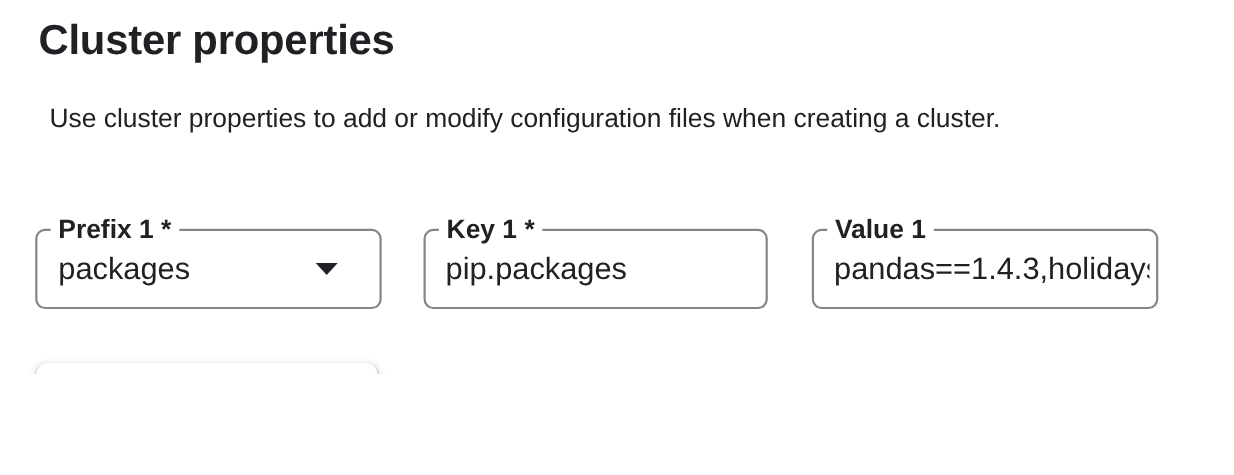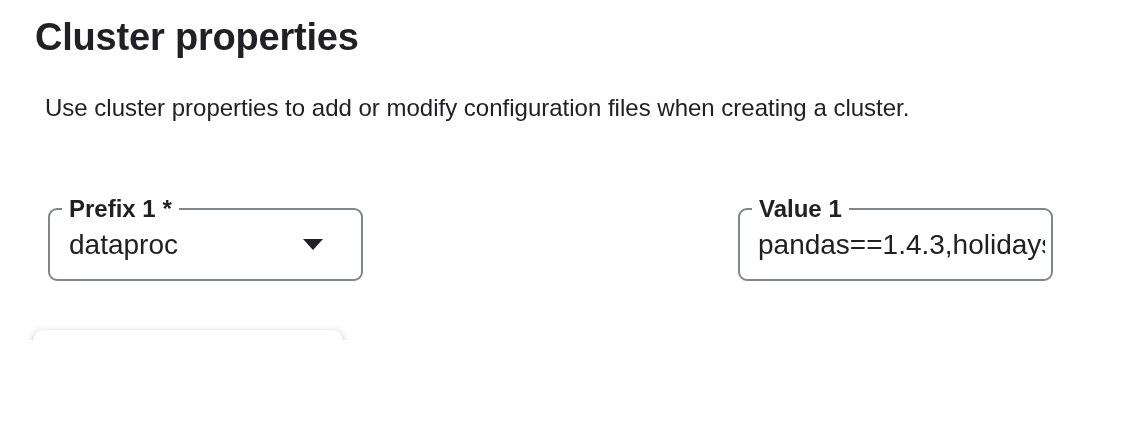--- a/index.html
+++ b/index.html
@@ -38,21 +38,21 @@
   .field {
     position: absolute;
     top: 208px;
     height: 73px;
     border: 2px solid #80868b;
     border-radius: 9px;
     background: #ffffff;
     display: flex;
     align-items: center;
   }
-  .field-prefix { left: 48px;  width: 315px; cursor: pointer; gap: 32px; }
+  .field-prefix { left: 32px;  width: 315px; cursor: pointer; gap: 32px; }
   .field-key    { left: 385px; width: 313px; }
   .field-value  { left: 738px; width: 315px; align-items: center; }
   .field-label {
     position: absolute;
     top: -14px;
     left: 12px;
     background: #ffffff;
     padding: 0 7px;
     font-size: 24px;
     font-weight: 700;
@@ -116,24 +116,28 @@
 <body>
 
 <div class="canvas">
 
   <h1 class="page-title">Cluster properties</h1>
 
   <p class="page-description">Use cluster properties to add or modify configuration files when creating a cluster.</p>
 
   <div class="field field-prefix">
     <span class="field-label">Prefix 1 *</span>
-    <span class="select-value">dataproc</span>
+    <span class="select-value">packages</span>
     <span class="dropdown-arrow"></span>
   </div>
 
+  <div class="field field-key">
+    <span class="field-label">Key 1 *</span>
+    <input class="text-input" type="text" value="pip.packages" style="">
+  </div>
 
   <div class="field field-value">
     <span class="field-label">Value 1</span>
     <input class="text-input" type="text" value="pandas==1.4.3,holidays" style="">
   </div>
 
   <button class="add-btn">
     <svg class="plus-icon" width="28" height="28" viewBox="0 0 28 28">
       <path d="M14 3.5 V24.5 M3.5 14 H24.5" stroke="#1a73e8" stroke-width="4" fill="none"></path>
     </svg>

